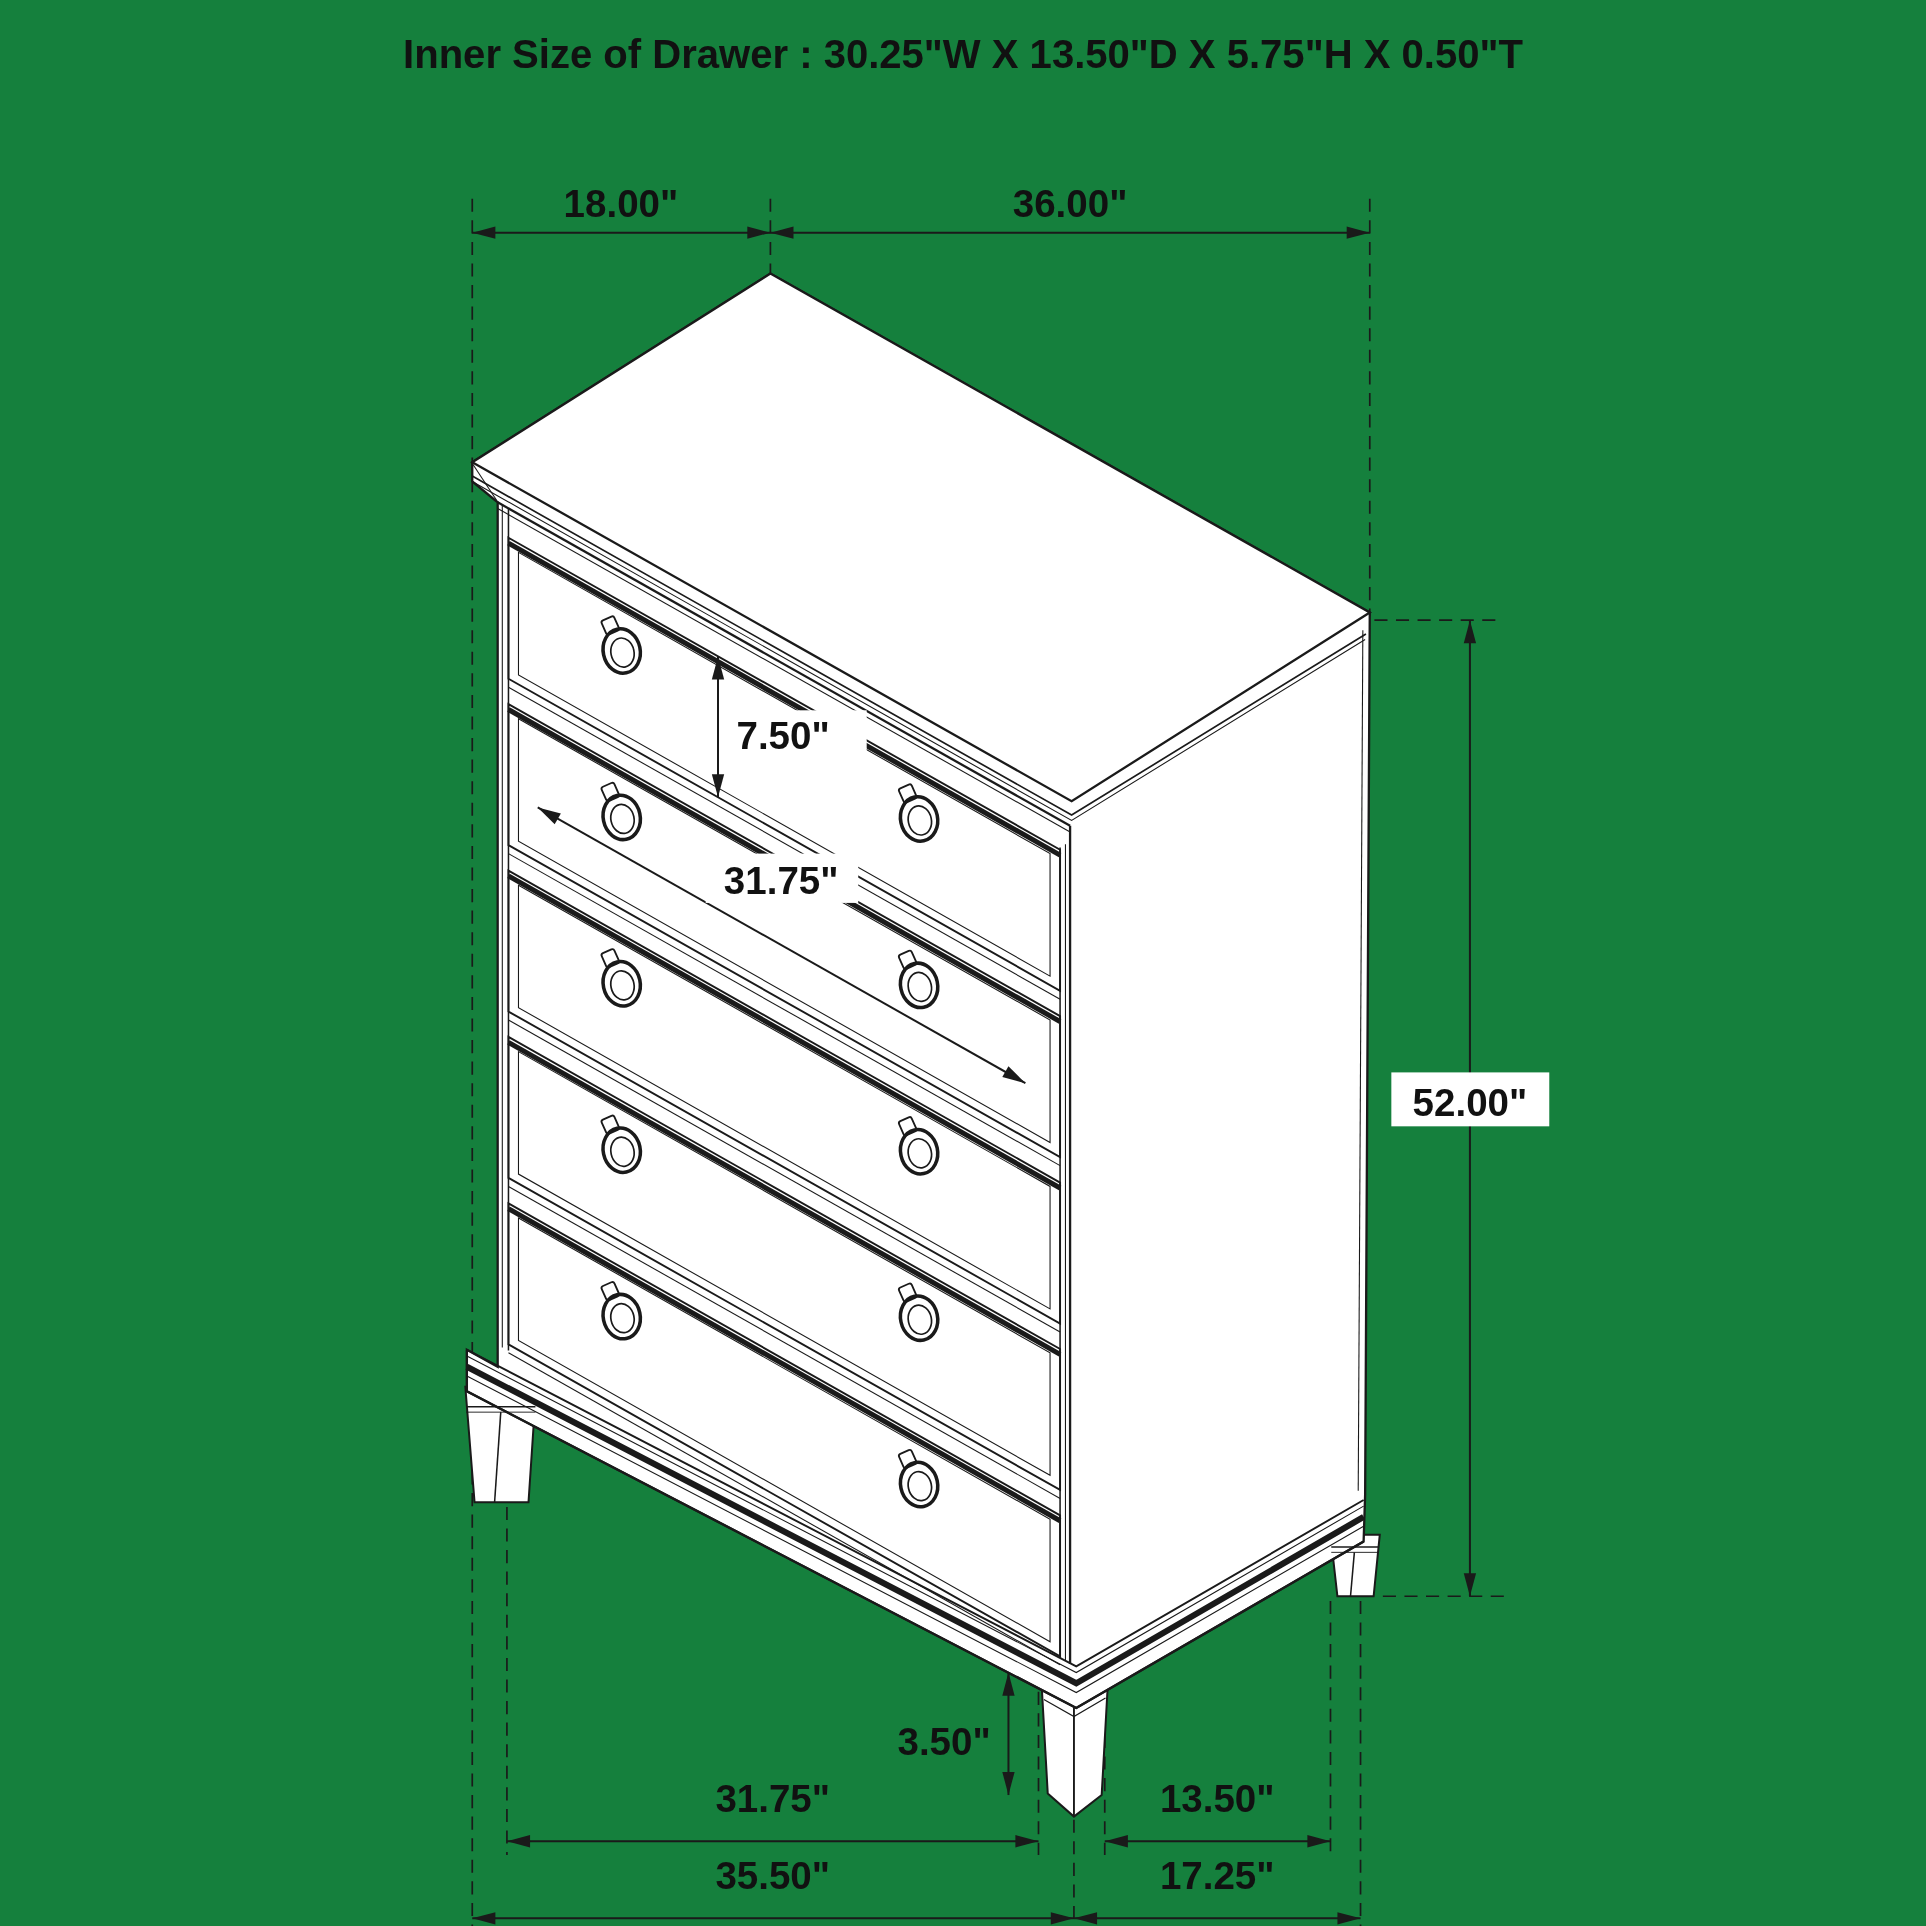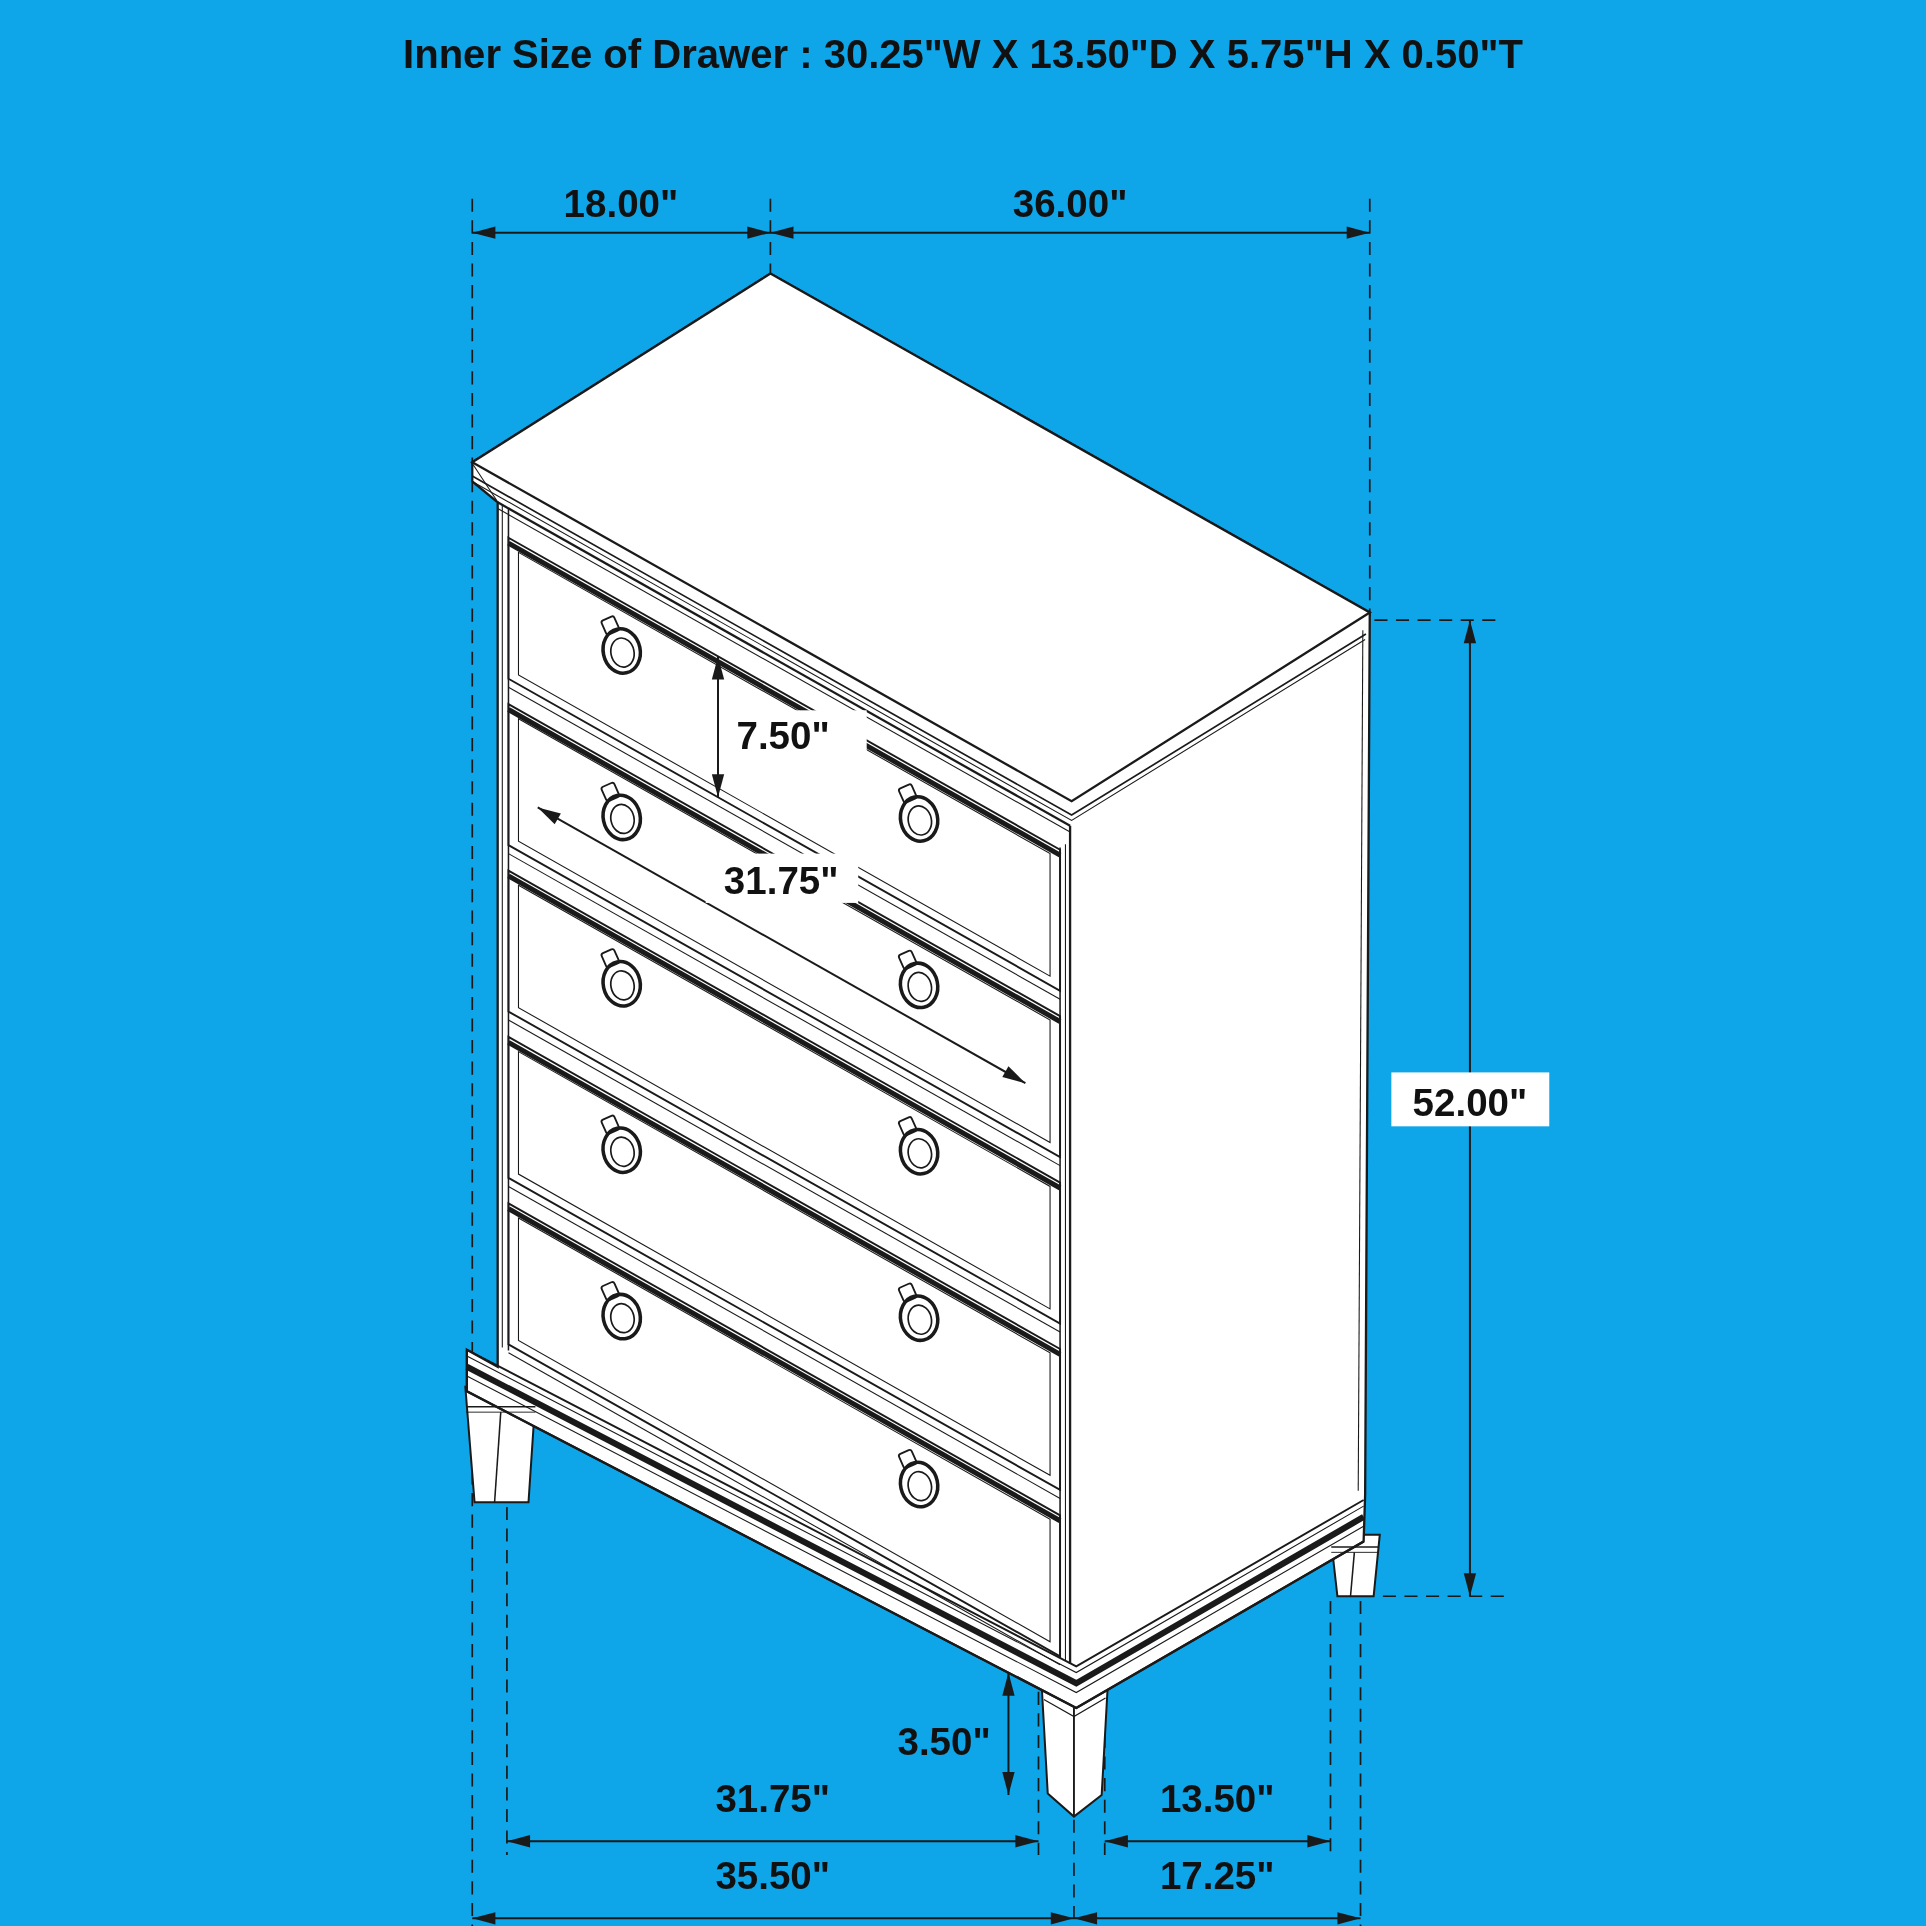--- a/index.html
+++ b/index.html
@@ -1,16 +1,16 @@
 <!DOCTYPE html>
 <html style="font-size:12.3px"><head>
 <meta charset="utf-8">
 <style>
   html,body{margin:0;padding:0;background:#fff;}
-  .page{width:1926px;height:1926px;position:relative;background:#0ea5e9;overflow:hidden;
+  .page{width:1926px;height:1926px;position:relative;background:#15803d;overflow:hidden;
         font-family:"Liberation Sans", sans-serif;}
   svg{display:block;}
   .lbl{font-family:"Liberation Sans", sans-serif;font-weight:bold;fill:#111;font-size:50px;}
   .title{font-family:"Liberation Sans", sans-serif;font-weight:bold;fill:#111;font-size:52px;}
 </style>
 </head>
 <body>
 
 <div class="page">
 <svg width="1926" height="1926" viewBox="0 0 2500 2500">

